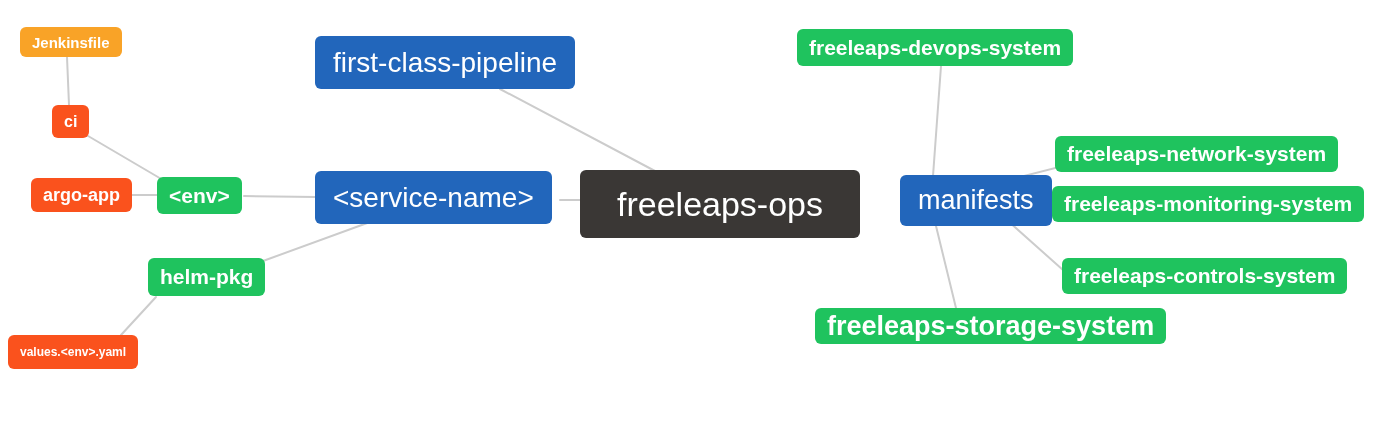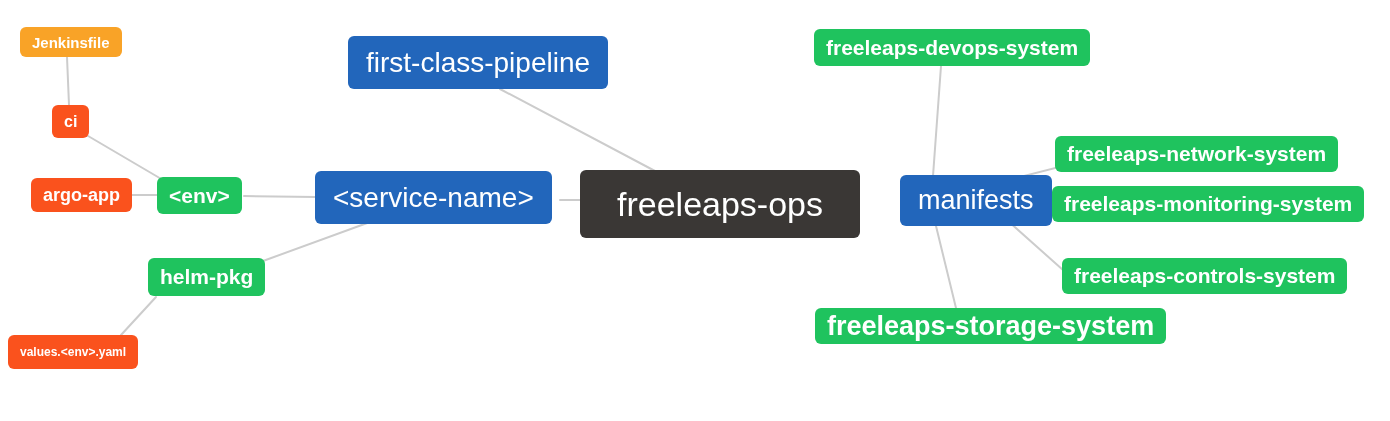--- a/index.html
+++ b/index.html
@@ -52,24 +52,24 @@
     <line x1="936" y1="226" x2="956" y2="308"></line>
   </svg>
 
   <div class="node amber" style="left:20px;  top:27px;  height:30px; font-size:15px;">Jenkinsfile</div>
   <div class="node red" style="left:52px;  top:105px; height:33px; font-size:16px;">ci</div>
   <div class="node red" style="left:31px;  top:178px; height:34px; font-size:18px;">argo-app</div>
   <div class="node green" style="left:148px; top:258px; height:38px; font-size:21px;">helm-pkg</div>
   <div class="node green" style="left:157px; top:177px; height:37px; font-size:21px;">&lt;env&gt;</div>
   <div class="node red" style="left:8px;   top:335px; height:34px; font-size:12px;">values.&lt;env&gt;.yaml</div>
 
-  <div class="node blue big" style="left:315px; top:36px;  height:53px; font-size:28px;margin-left:33px;">first-class-pipeline</div>
+  <div class="node blue big" style="left:315px; top:36px;  height:53px; font-size:28px;">first-class-pipeline</div>
   <div class="node blue big" style="left:315px; top:171px; height:53px; font-size:28px;">&lt;service-name&gt;</div>
   <div class="node dark big" style="left:580px; top:170px; height:68px; font-size:34px; padding:0 37px;">freeleaps-ops</div>
   <div class="node blue big" style="left:900px; top:175px; height:51px; font-size:27px;">manifests</div>
 
-  <div class="node green" style="left:797px;  top:29px;  height:37px; font-size:21px;margin-left:17px;">freeleaps-devops-system</div>
+  <div class="node green" style="left:797px;  top:29px;  height:37px; font-size:21px;">freeleaps-devops-system</div>
   <div class="node green" style="left:1055px; top:112px; height:36px; font-size:21px;margin-top:24px;">freeleaps-network-system</div>
   <div class="node green" style="left:1052px; top:186px; height:36px; font-size:21px;">freeleaps-monitoring-system</div>
   <div class="node green" style="left:1062px; top:258px; height:36px; font-size:21px;">freeleaps-controls-system</div>
   <div class="node green" style="left:815px;  top:308px; height:36px; font-size:27px;">freeleaps-storage-system</div>
 
 </div>
 
 </body></html>

